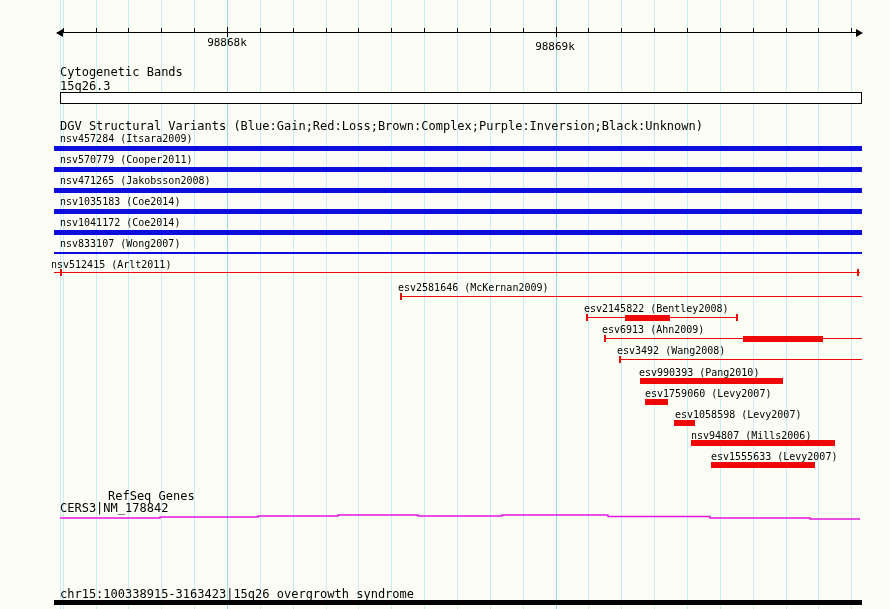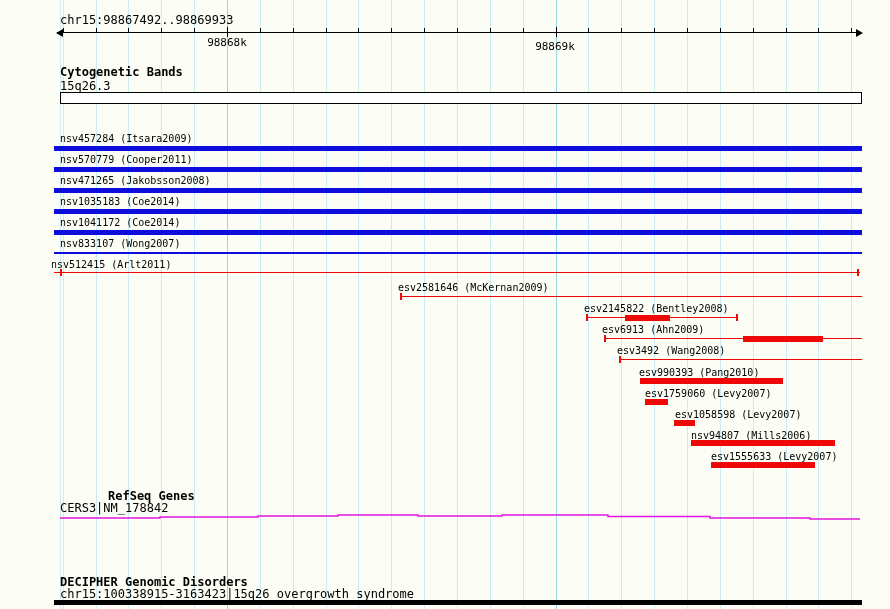--- a/index.html
+++ b/index.html
@@ -7,55 +7,54 @@
     position:relative;
     width:890px;height:609px;
     background:#fcfdf5;
     overflow:hidden;
     font-family:"DejaVu Sans Mono","Liberation Mono",monospace;
     color:#000;
   }
   .gridline{position:absolute;top:0;width:1px;z-index:0;}
   .txt{position:absolute;white-space:pre;z-index:3;line-height:1.1;}
   .h12{font-size:12px;}
-  .h12b{font-size:12px;font-weight:bold;}
+  .h12b{font-size:12px;font-weight:normal;}
   .lab10{font-size:10px;}
   .tick{position:absolute;background:#000;z-index:2;}
   .ticklabel{position:absolute;font-size:11px;transform:translateX(-50%);z-index:3;}
   .axisline{position:absolute;height:1px;background:#000;z-index:2;}
   .arrow{position:absolute;width:0;height:0;z-index:2;}
   .arrow.left{border-top:4px solid transparent;border-bottom:4px solid transparent;border-right:7px solid #000;}
   .arrow.right{border-top:4px solid transparent;border-bottom:4px solid transparent;border-left:7px solid #000;}
   .band-rect{position:absolute;background:#fff;border:1px solid #000;box-sizing:border-box;z-index:2;}
   .shape{position:absolute;z-index:2;}
   #overlay-svg{position:absolute;left:0;top:0;z-index:2;pointer-events:none;}
   .blackbar{position:absolute;background:#000;z-index:2;}
 </style>
 </head>
 <body>
 
 <div id="screen">
 
-  <div class="txt h12" style="left: 60px; top: 14px;">chr15:98867492..98869933</div>
 
   <div id="ruler"></div>
 
   <div class="txt h12b" style="left: 60px; top: 66px;">Cytogenetic Bands</div>
   <div class="txt h12" style="left: 60px; top: 80px;">15q26.3</div>
   <div class="band-rect" id="band-rect" style="left: 60px; top: 92px; width: 802px; height: 12px;"></div>
 
+  <div class="txt h12b" style="left: 60px; top: 120px;">DGV Structural Variants (Blue:Gain;Red:Loss;Brown:Complex;Purple:Inversion;Black:Unknown)</div>
   <div id="dgv-track"></div>
 
   <div class="txt h12b" style="left: 60px; top: 490px; margin-left: 48px;">RefSeq Genes</div>
   <div class="txt h12" style="left: 60px; top: 502px;">CERS3|NM_178842</div>
   <svg id="overlay-svg" width="890" height="609">
     <polyline id="refseq-line" fill="none" points="60,518 160,518 160,517 258,517 258,516 338,516 338,515 418,515 418,516 502,516 502,515 608,515 608,516.5 710,516.5 710,518 810,518 810,519 860,519" stroke="#e216e2" stroke-width="1.4"></polyline>
   </svg>
 
-  <div class="txt h12b" style="left: 60px; top: 576px;">DECIPHER Genomic Disorders</div>
   <div class="txt h12" style="left: 60px; top: 588px; text-align: right;">chr15:100338915-3163423|15q26 overgrowth syndrome</div>
   <div class="blackbar" id="decipher-bar" style="left: 54px; top: 600px; width: 808px; height: 5px;"></div>
 
 <div class="gridline" style="left: 60px; top: 0px; width: 1px; height: 609px; background: rgb(201, 237, 242);"></div>
     <div class="gridline" style="left: 62.6px; top: 0px; width: 1px; height: 609px; background: rgb(201, 237, 242);"></div>
     <div class="gridline" style="left: 95.5px; top: 0px; width: 1px; height: 609px; background: rgb(201, 237, 242);"></div>
     <div class="gridline" style="left: 128.3px; top: 0px; width: 1px; height: 609px; background: rgb(201, 237, 242);"></div>
     <div class="gridline" style="left: 161.2px; top: 0px; width: 1px; height: 609px; background: rgb(201, 237, 242);"></div>
     <div class="gridline" style="left: 194.1px; top: 0px; width: 1px; height: 609px; background: rgb(201, 237, 242);"></div>
     <div class="gridline" style="left: 259.8px; top: 0px; width: 1px; height: 609px; background: rgb(201, 237, 242);"></div>

